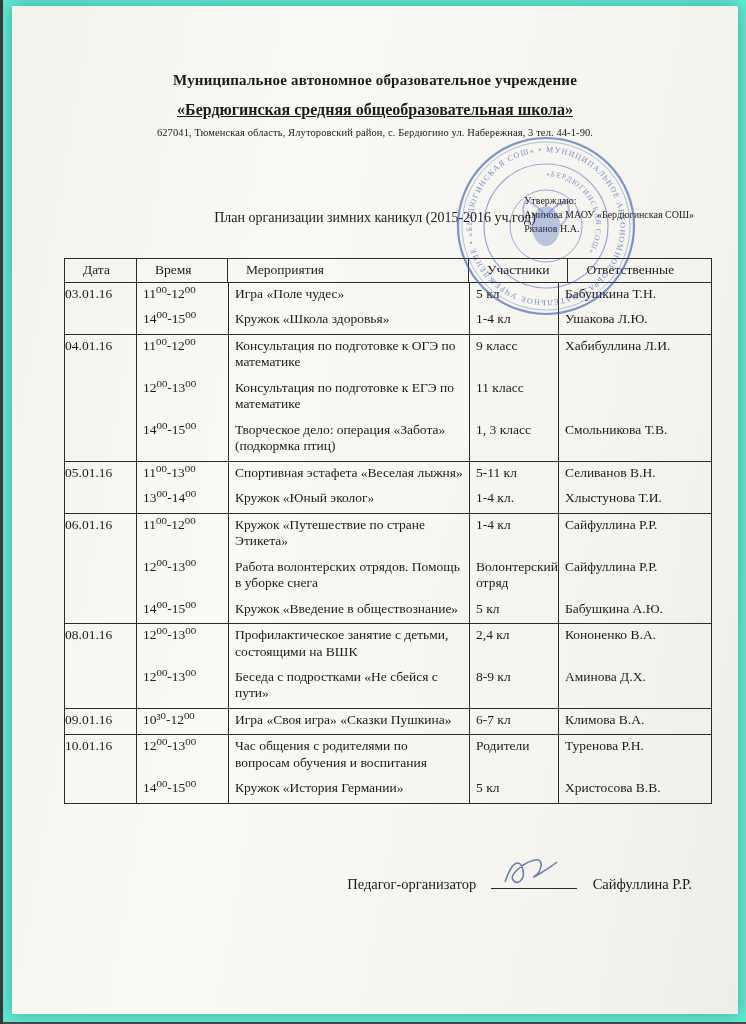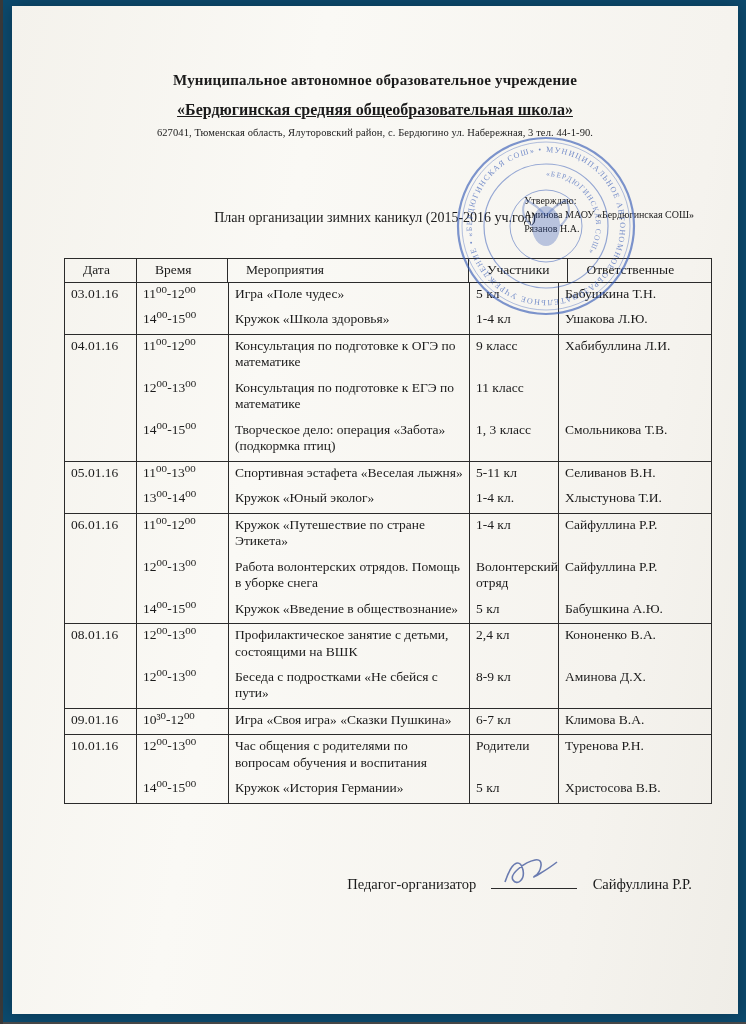--- a/index.html
+++ b/index.html
@@ -1,32 +1,32 @@
 <!DOCTYPE html>
 <html><head>
 <meta charset="utf-8">
 <style>
   html,body{margin:0;padding:0;}
   body{background:#8e8c89;font-family:"Liberation Serif","DejaVu Serif",serif;color:#1b1b1b;}
-  .scan{position:relative;width:746px;height:1024px;background:#0c4a6e;overflow:hidden;
+  .scan{position:relative;width:746px;height:1024px;background:#5eead4;overflow:hidden;
         box-shadow:inset 3px 0 0 #3a3a3a, inset 0 -2px 0 #4a4a4a;}
   .page{position:absolute;left:12px;top:6px;right:8px;bottom:10px;
         background:linear-gradient(100deg,#f4f2ec,#faf9f5 35%,#f5f3ee 80%,#efede7);
         box-shadow:0 0 16px rgba(0,0,0,.28);}
   .org{position:absolute;top:66px;left:0;right:0;text-align:center;}
   .org-1{font-size:15px;font-weight:bold;letter-spacing:.2px;}
   .org-2{font-size:16px;font-weight:bold;text-decoration:underline;margin-top:12px;}
   .org-addr{font-size:10.5px;margin-top:8px;letter-spacing:.1px;}
   .plan-title{position:absolute;top:160px;left:0;right:0;text-align:center;font-size:14px;margin-top:44px;}
   .approve{position:absolute;top:188px;right:44px;text-align:left;font-size:10px;line-height:1.4;}
   table.sched{position:absolute;top:252px;left:52px;border-collapse:collapse;table-layout:fixed;
         font-size:13.5px;line-height:1.22;}
   .sched th,.sched td{border:1px solid #2b2b2b;vertical-align:top;text-align:left;font-weight:normal;}
   .sched th{padding:3px 18px;height:17px;}
-  td.c-date{padding:3px 6px;}
+  td.c-date{padding:3px 0;}
   td.c-rest{padding:0;height:1px;}
   .egrid{display:grid;grid-template-columns:91px 241px 89px 1fr;height:100%;align-content:start;}
   .eg{padding:3px 6px 6px;}
   .eg-a,.eg-p,.eg-r{border-left:1px solid #2b2b2b;}
   .stamp{position:absolute;left:440px;top:126px;width:188px;height:188px;opacity:.82;pointer-events:none;}
   .footer{position:absolute;top:868px;right:46px;font-size:14.5px;}
   .sig-wrap{display:inline-block;position:relative;width:86px;vertical-align:baseline;}
   .sig-line{display:block;border-bottom:1.2px solid #2b2b2b;height:14px;}
   .sig-svg{position:absolute;left:6px;top:-24px;width:70px;height:42px;}
   .gap{display:inline-block;width:8px;}

